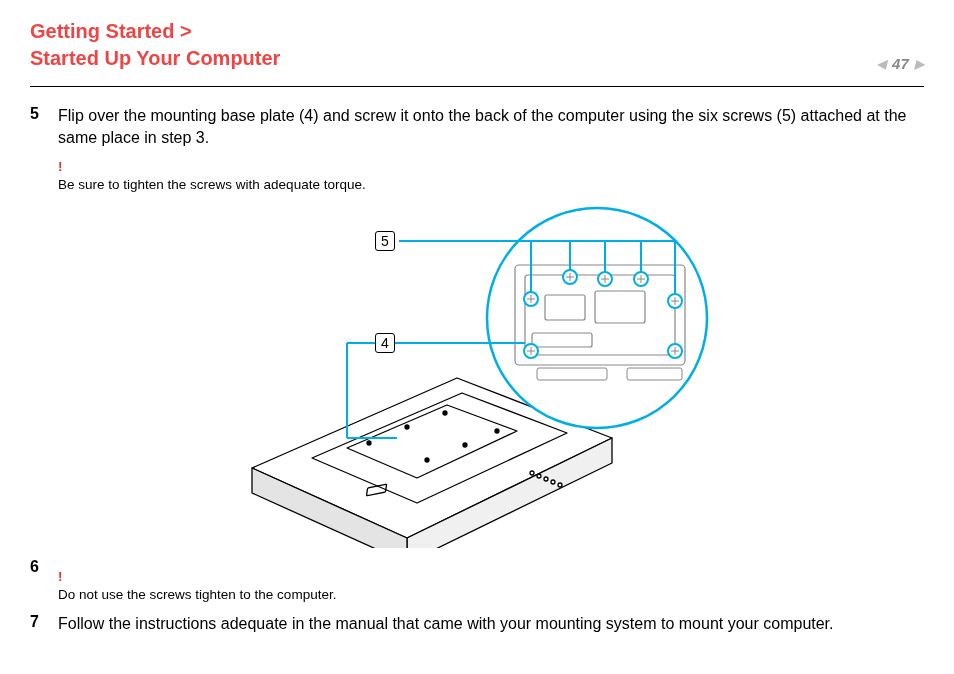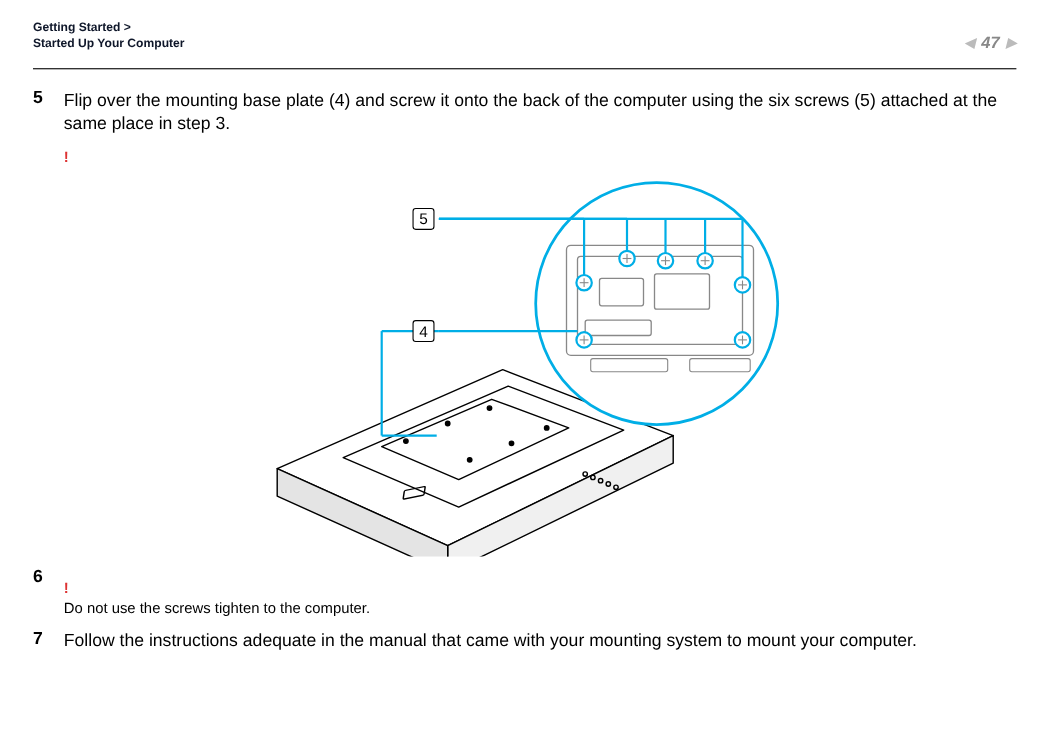--- a/index.html
+++ b/index.html
@@ -12,23 +12,23 @@
     color: #000;
     position: relative;
   }
   .header {
     padding: 18px 30px 8px 30px;
     display: flex;
     justify-content: space-between;
     align-items: flex-end;
   }
   .breadcrumb {
-    font-size: 11px;
-    font-weight: bold;
-    color: #0f172a;
+    font-size: 20px;
+    font-weight: bold;
+    color: #ef4444;
     line-height: 1.35;
   }
   .pager {
     display: flex;
     align-items: center;
     gap: 6px;
     color: #888;
     font-weight: bold;
     font-style: italic;
     font-size: 15px;
@@ -108,20 +108,21 @@
 <hr class="rule">
 
 <div class="content">
 
   <div class="step">
     <div class="step-num">5</div>
     <div class="step-body">
       <span>Flip over the mounting base plate (4) and screw it onto the back of the computer using the six screws (5) attached at the same place in step 3.</span>
       <div class="note">
         <span class="bang">!</span>
+        <span>Be sure to tighten the screws with adequate torque.</span>
       </div>
     </div>
   </div>
 
   <div class="figure">
     <svg viewBox="0 0 560 345" width="560" height="345">
 
       <g stroke="#000" stroke-width="1.3" fill="#fff" stroke-linejoin="round">
 
         <polygon points="55,265 260,175 415,235 210,335"></polygon>

